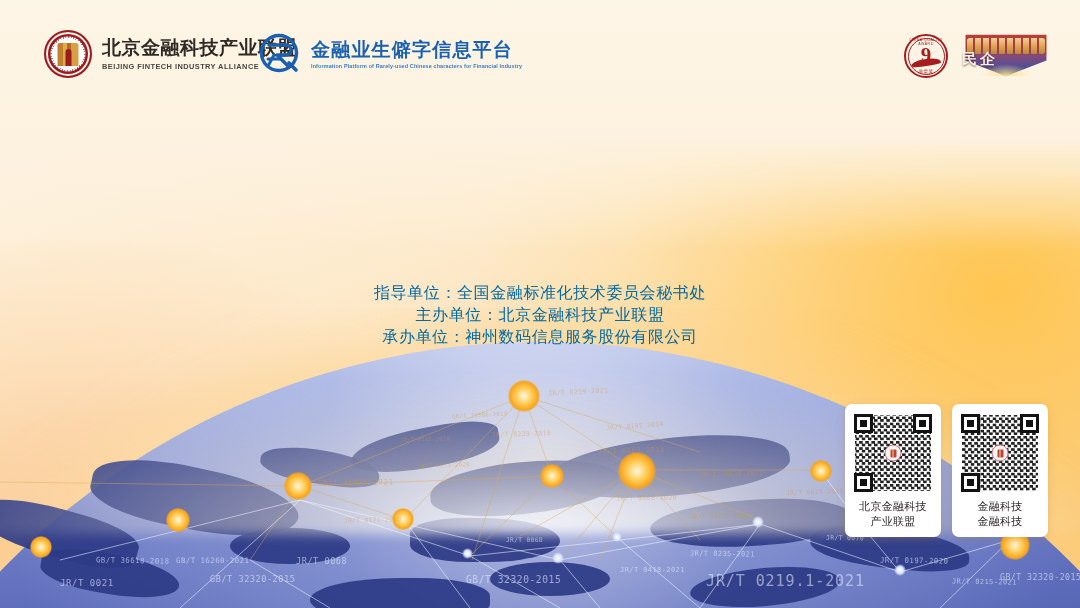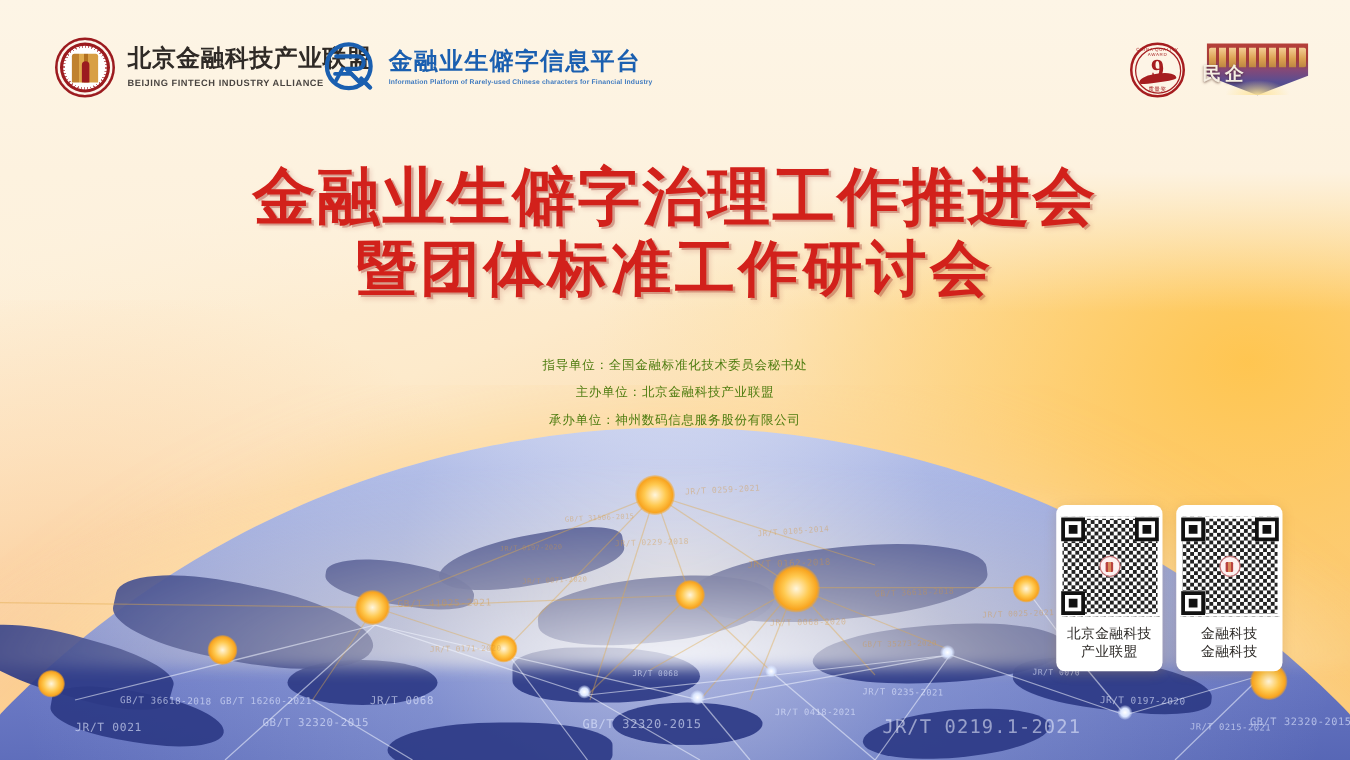--- a/index.html
+++ b/index.html
@@ -175,29 +175,29 @@
     text-shadow:2px 2px 0 rgba(150,22,16,.30), 3px 3px 4px rgba(150,22,16,.16);
   }
   .title .l1{ font-size:50px; line-height:58px; }
   .title .l2{ font-size:48px; line-height:58px; letter-spacing:3px; }
 
   
   .orgs{
     position:absolute; left:0; top:282px; width:1080px; text-align:center;
   }
   .orgline{
-    font-size:10px; color:#4d7c0f; line-height:22px; letter-spacing:.6px;
+    font-size:16px; color:#0369a1; line-height:22px; letter-spacing:.6px;
     font-family:"DejaVu Sans","Liberation Sans",sans-serif;
   }
   .orgline .lbl{ letter-spacing:.6px; }
 
   
   .qr-zone{ position:absolute; left:845px; top:404px; display:flex; gap:11px; }
   .qr-card{
-    width:85px; background:#fff; border-radius:7px; padding:9px 7px 8px;
+    width:96px; background:#fff; border-radius:7px; padding:9px 7px 8px;
     box-shadow:0 2px 9px rgba(160,110,40,.22);
     display:flex; flex-direction:column; align-items:center;
   }
   .qr-img{ width:80px; height:80px; position:relative; }
   .qr-img .mtx{
     position:absolute; inset:0;
     background-image:
       repeating-conic-gradient(#121212 0% 25%, #ffffff 0% 50%),
       repeating-conic-gradient(#1a1a1a 0% 25%, #ffffff 0% 50%);
     background-size:6.15px 6.15px, 3.07px 3.07px;
@@ -386,24 +386,20 @@
     </div>
 
     <div class="badge-gold">
       <div class="plate"></div>
       <div class="topband"></div>
       <div class="glyphs">民企</div>
       <div class="shine"></div>
     </div>
   </div>
 
-  <div class="title">
-    <div class="l1">金融业生僻字治理工作推进会</div>
-    <div class="l2">暨团体标准工作研讨会</div>
-  </div>
 
   <div class="orgs">
     <div class="orgline">
       <span class="lbl">指导单位：</span><span>全国金融标准化技术委员会秘书处</span>
     </div>
     <div class="orgline">
       <span class="lbl">主办单位：</span><span>北京金融科技产业联盟</span>
     </div>
     <div class="orgline">
       <span class="lbl">承办单位：</span><span>神州数码信息服务股份有限公司</span>

